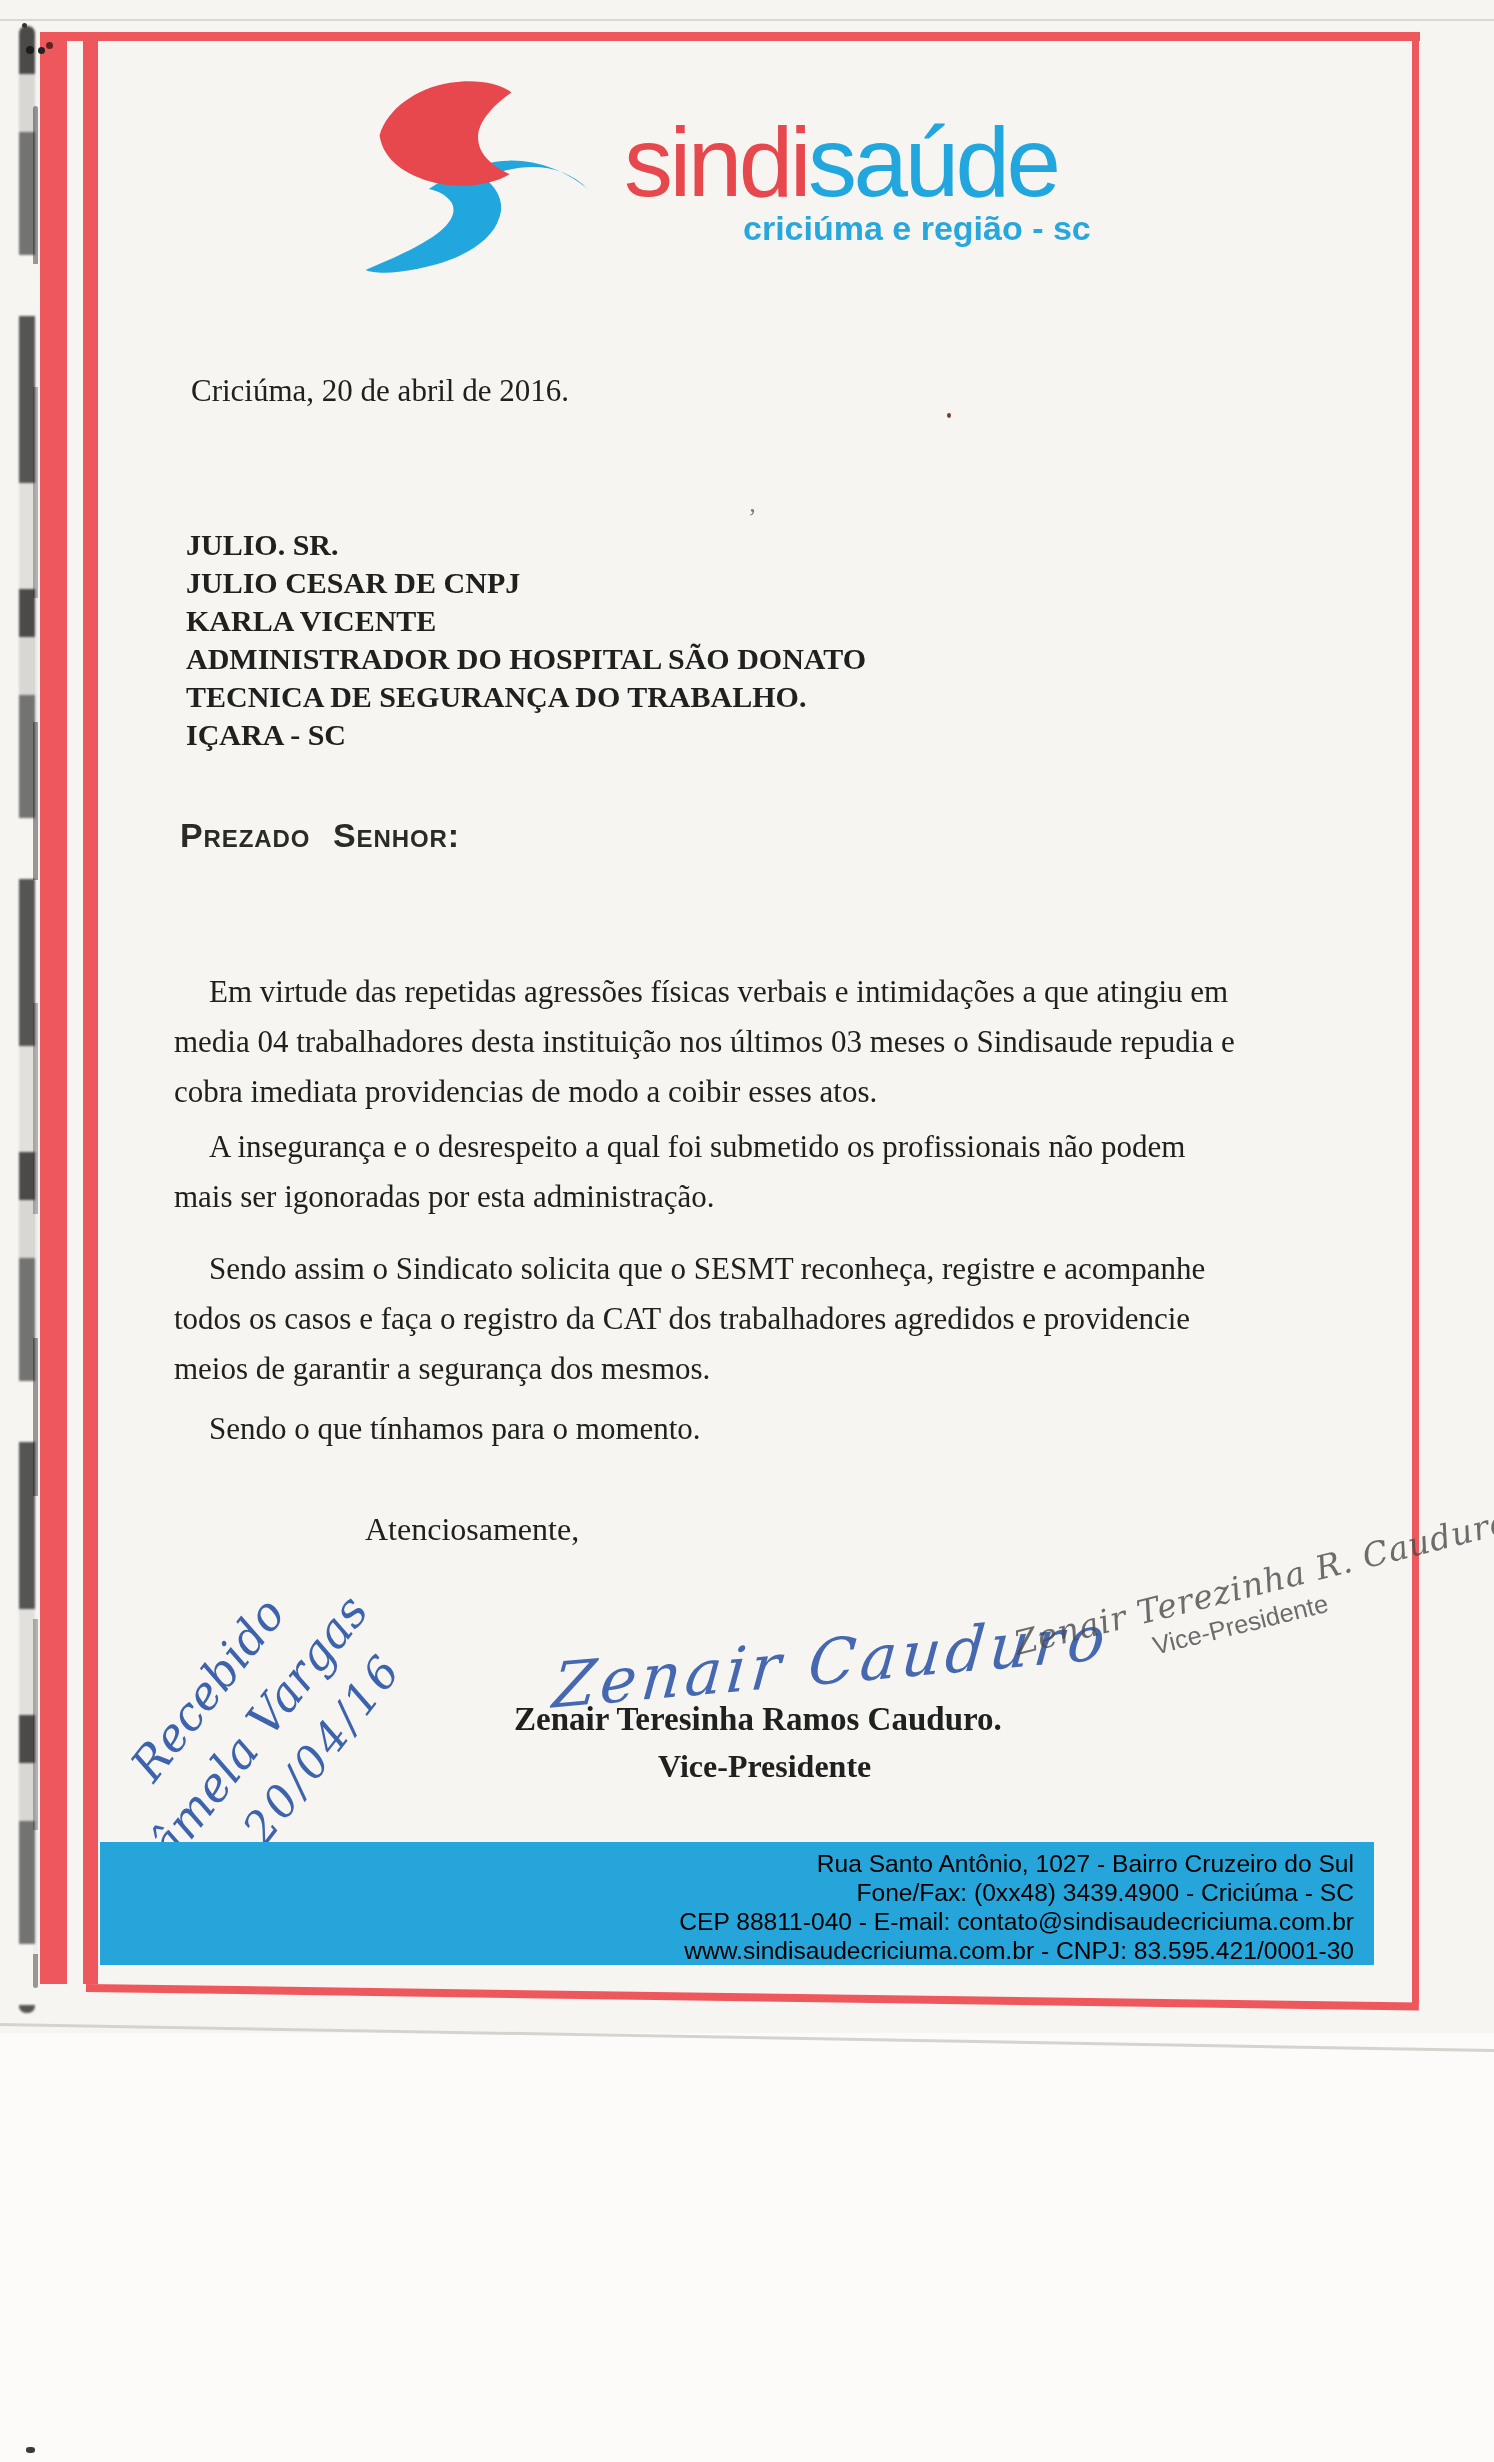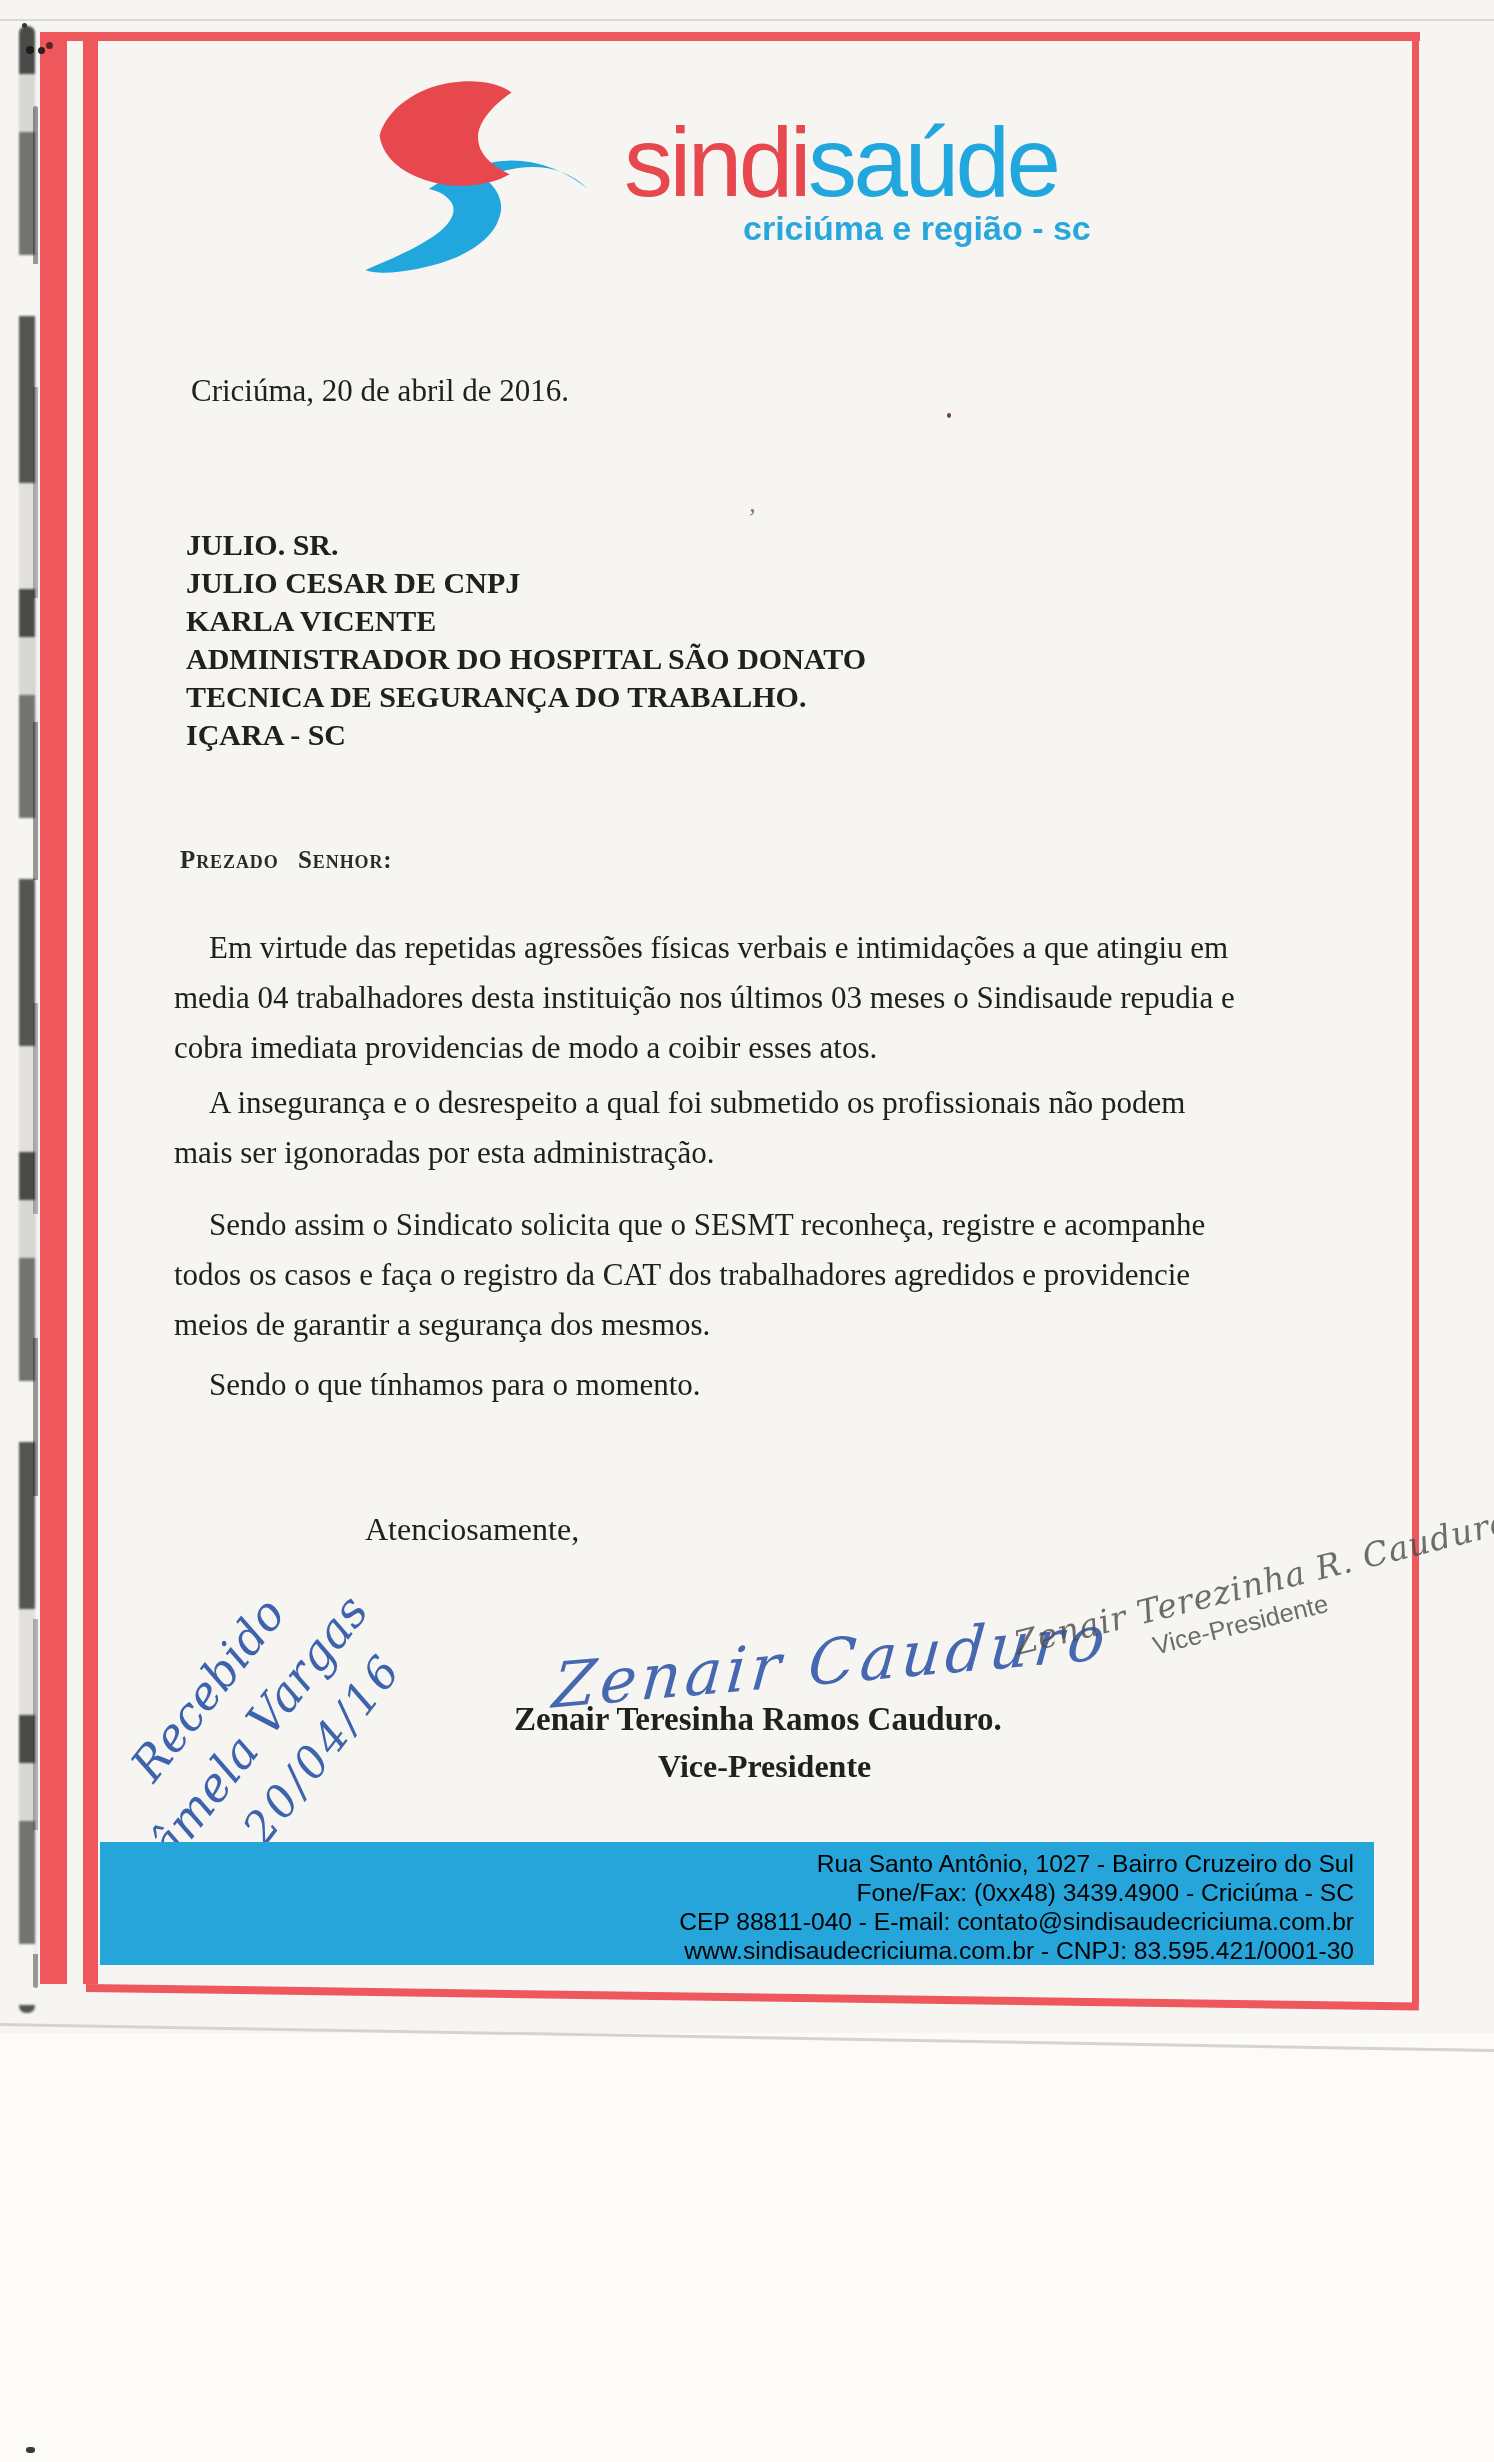--- a/index.html
+++ b/index.html
@@ -50,23 +50,23 @@
   .logo-mark{left:362px;top:79px;width:233px;height:207px;}
   .logo-text{left:624px;top:113px;font-family:"Liberation Sans","DejaVu Sans",sans-serif;
     font-weight:400;font-size:98px;letter-spacing:-3.5px;line-height:1;white-space:nowrap;}
   .logo-text .red-part{color:#e6484e;}
   .logo-text .blue-part{color:#21a6de;}
   .logo-tagline{left:743px;top:209px;font-family:"Liberation Sans","DejaVu Sans",sans-serif;
     font-weight:700;font-size:34px;color:#28a7dd;white-space:nowrap;}
   
   .dateline{left:191px;top:373px;font-size:31px;}
   .recipient{left:186px;top:526px;font-weight:700;font-size:30px;line-height:38px;}
-  .salutation{left:180px;top:846px;font-family:Liberation Serif, serif;
-    font-weight:700;font-size:25px;font-variant:small-caps;letter-spacing:0.9px;word-spacing:12.3px;color:#2a2a26;}
-  .para{left:174px;width:1214px;font-size:31px;line-height:50px;}
+  .salutation{left:180px;top:816px;font-family:Liberation Sans, sans-serif;
+    font-weight:700;font-size:34px;font-variant:small-caps;letter-spacing:0.9px;word-spacing:12.3px;color:#2a2a26;}
+  .para{left:174px;width:1214px;font-size:31px;line-height:50px;margin-top:44px;}
   .para div{white-space:nowrap;}
   .para .ind{padding-left:35px;}
   .p1{top:923px;} .p2{top:1078px;} .p3{top:1200px;} .p4{top:1360px;}
   .closing{left:365px;top:1490px;font-size:32px;margin-top:21px;}
   
   .hand-note{left:62px;top:1620px;width:413px;text-align:left;
     transform:rotate(-52deg);transform-origin:center center;
     color:#3d63ad;font-style:italic;font-family:"DejaVu Serif",serif;line-height:63px;}
   .hand-note .n1{font-size:46px;margin-left:81px;}
   .hand-note .n2{font-size:47px;margin-left:0px;}

